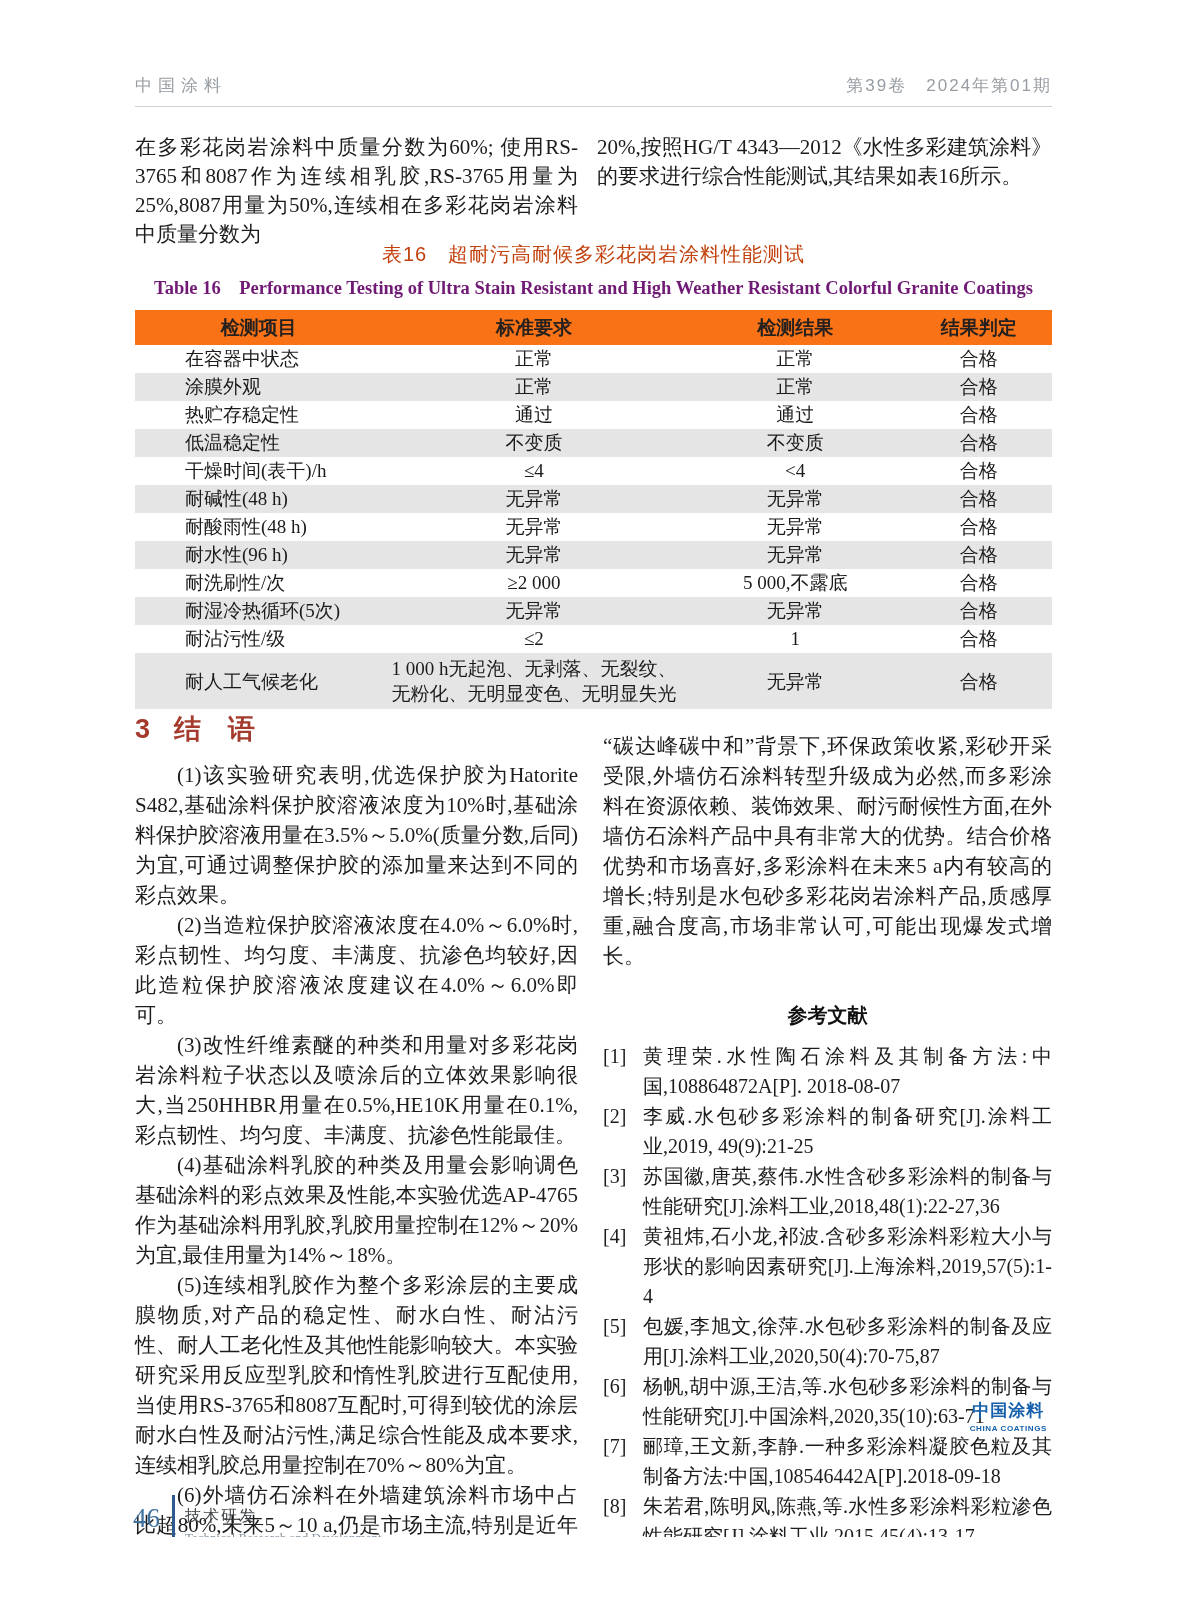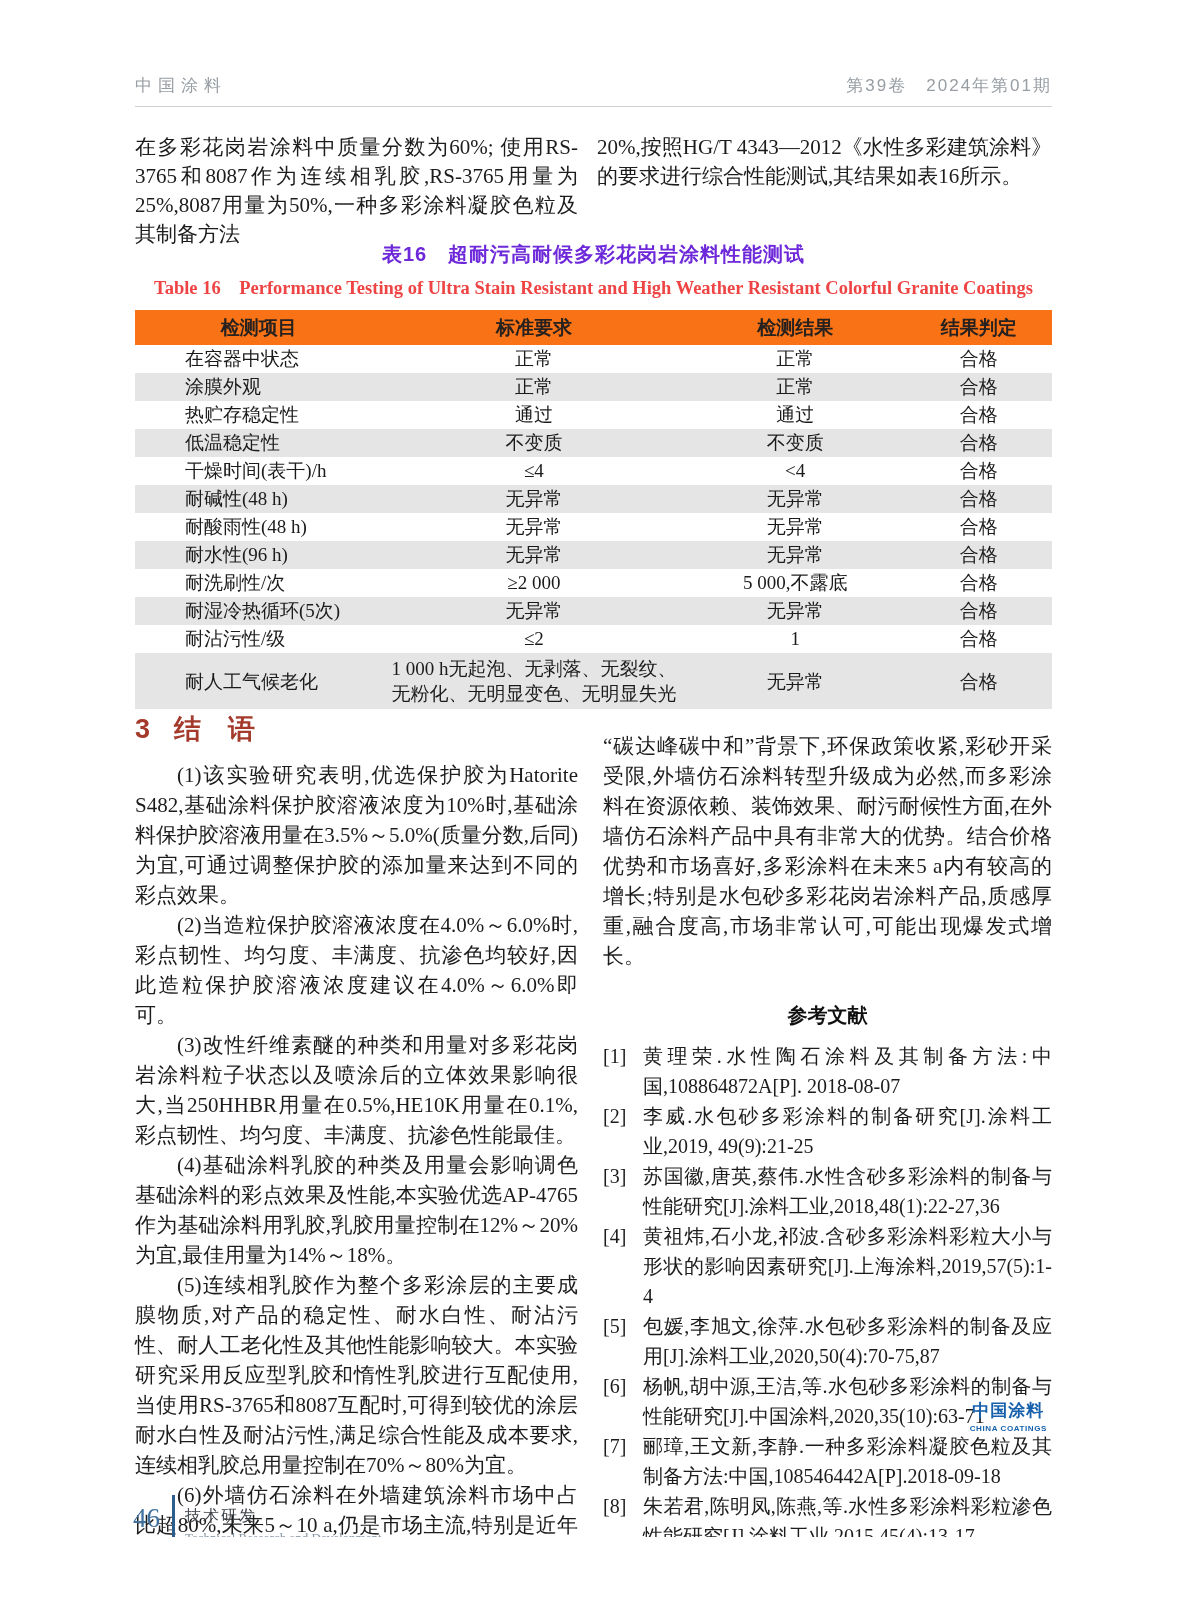--- a/index.html
+++ b/index.html
@@ -23,23 +23,23 @@
     position:absolute; left:135px; right:135px; top:133px;
     display:flex; gap:19px;
   }
   .intro .col { font-size:21px; line-height:29px; text-align:justify; }
   .intro .col-l { width:443px; flex:none; }
   .intro .col-r { flex:1; }
   
   .table-section { position:absolute; left:135px; right:135px; top:241px; }
   .tbl-title-cn {
     text-align:center; font-family:"Liberation Sans","DejaVu Sans",sans-serif;
-    font-weight:bold; font-size:20px; color:#6d28d9; letter-spacing:1px;
-  }
-  .tbl-title-en { text-align:center; font-weight:bold; font-size:18.5px; margin-top:7px; color:#ef4444; }
+    font-weight:normal; font-size:20px; color:#c2410c; letter-spacing:1px;
+  }
+  .tbl-title-en { text-align:center; font-weight:bold; font-size:18.5px; margin-top:7px; color:#701a75; }
   table.perf { width:100%; border-collapse:collapse; margin-top:10px; font-size:19px; color:#1b1b1b; }
   table.perf thead th { background:#f97316; font-weight:bold; height:33px; text-align:center; color:#26211f; }
   table.perf tbody td { height:28px; text-align:center; padding:0 2px; }
   table.perf tbody tr.pink td { background:#e5e5e5; }
   table.perf td.item { text-align:left; padding-left:50px; }
   table.perf tr.tall td { height:56px; line-height:25px; }
   
   .conclusion { position:absolute; left:135px; right:135px; top:710px; display:flex; gap:25px; }
   .ccol-l { width:443px; flex:none; }
   .ccol-r { flex:1; padding-top:21px; }
@@ -76,21 +76,21 @@
 <body>
 
 <div class="page">
 
   <div class="header">
     <span class="journal">中国涂料</span>
     <span class="issue">第39卷　2024年第01期</span>
   </div>
 
   <div class="intro">
-    <div class="col col-l">在多彩花岗岩涂料中质量分数为60%; 使用RS-3765和8087作为连续相乳胶,RS-3765用量为25%,8087用量为50%,一种多彩涂料凝胶色粒及其制备方法</div>
+    <div class="col col-l">在多彩花岗岩涂料中质量分数为60%; 使用RS-3765和8087作为连续相乳胶,RS-3765用量为25%,8087用量为50%,连续相在多彩花岗岩涂料中质量分数为</div>
     <div class="col col-r">20%,按照HG/T 4343—2012《水性多彩建筑涂料》的要求进行综合性能测试,其结果如表16所示。</div>
   </div>
 
   <div class="table-section">
     <div class="tbl-title-cn">表16　超耐污高耐候多彩花岗岩涂料性能测试</div>
     <div class="tbl-title-en">Table 16　Performance Testing of Ultra Stain Resistant and High Weather Resistant Colorful Granite Coatings</div>
     <table class="perf">
       <colgroup>
           <col style="width:27%">
           <col style="width:33%">

